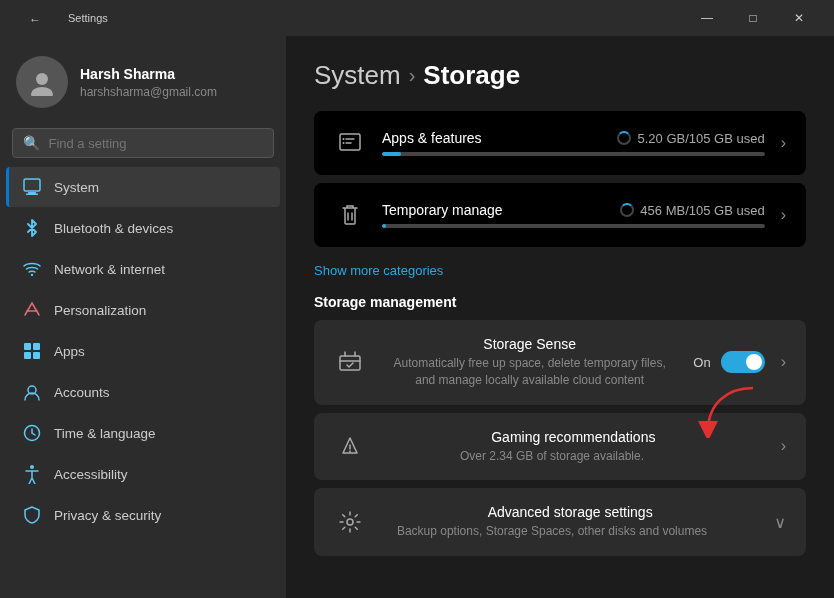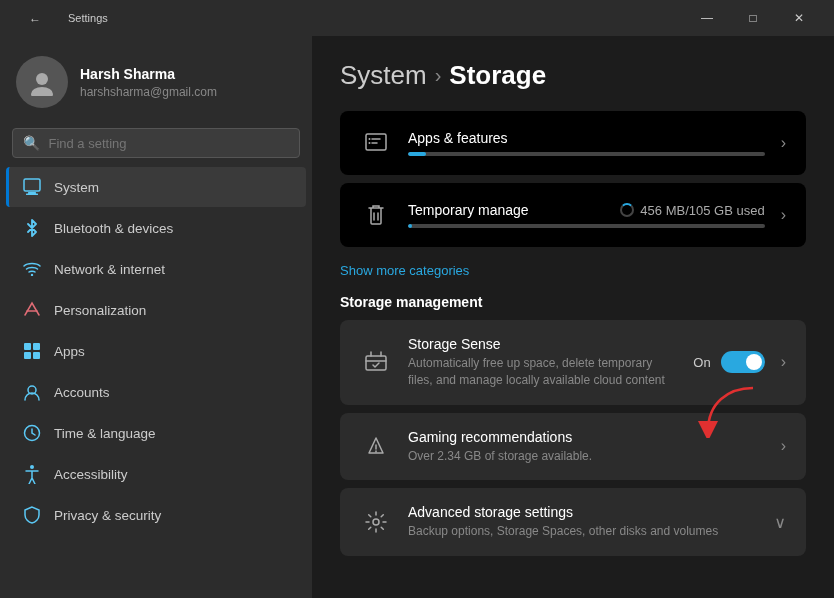--- a/index.html
+++ b/index.html
@@ -53,21 +53,21 @@
 
     
     .app-body {
       display: flex;
       flex: 1;
       overflow: hidden;
     }
 
     
     .sidebar {
-      width: 312px;
+      width: 286px;
       background: #2c2c2c;
       display: flex;
       flex-direction: column;
       flex-shrink: 0;
       overflow-y: auto;
       padding-bottom: 22px;
     }
 
     
     .user-profile {
@@ -286,20 +286,21 @@
       height: 32px;
       display: flex;
       align-items: center;
       justify-content: center;
       color: #ccc;
       font-size: 18px;
       flex-shrink: 0;
     }
     .mgmt-body {
       flex: 1;
+      text-align: center;
     }
     .mgmt-title {
       font-size: 14px;
       color: #fff;
       margin-bottom: 3px;
     }
     .mgmt-desc {
       font-size: 12px;
       color: #888;
       line-height: 1.4;
@@ -495,20 +496,24 @@
         <svg width="24" height="24" viewBox="0 0 24 24" fill="none">
           <rect x="2" y="3" width="20" height="16" rx="1.5" stroke="#aaa" stroke-width="1.5"></rect>
           <path d="M8 8h8M8 12h5" stroke="#aaa" stroke-width="1.5" stroke-linecap="round"></path>
           <circle cx="5.5" cy="8" r="1" fill="#aaa"></circle>
           <circle cx="5.5" cy="12" r="1" fill="#aaa"></circle>
         </svg>
       </div>
       <div class="card-body">
         <div class="card-title-row">
           <span class="card-title">Apps &amp; features</span>
+          <span class="card-size">
+            <span class="spinner"></span>
+            <span>5.20 GB/105 GB used</span>
+          </span>
         </div>
         <div class="progress-bar">
           <div class="progress-fill" style="width: 5%"></div>
         </div>
       </div>
       <span class="card-chevron">›</span>
     </div>
 
     
     <div class="storage-card">

